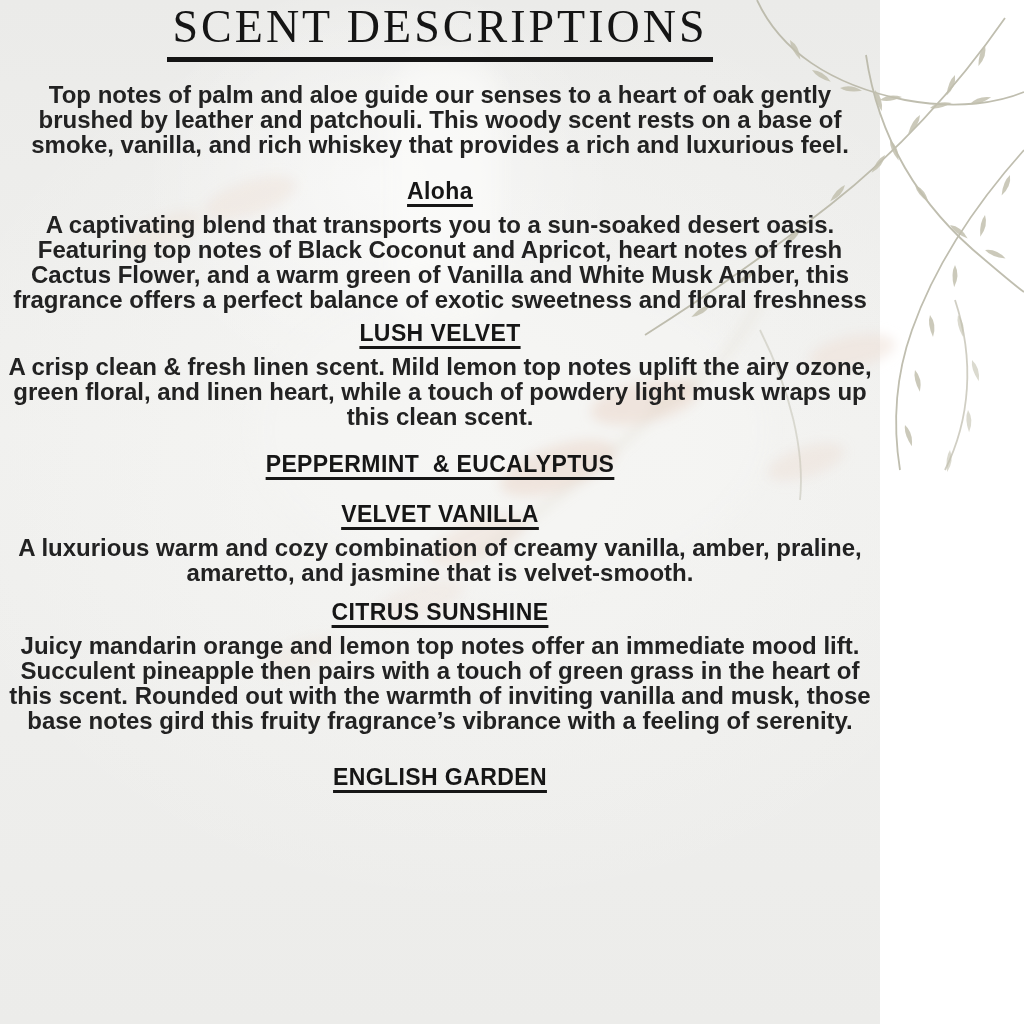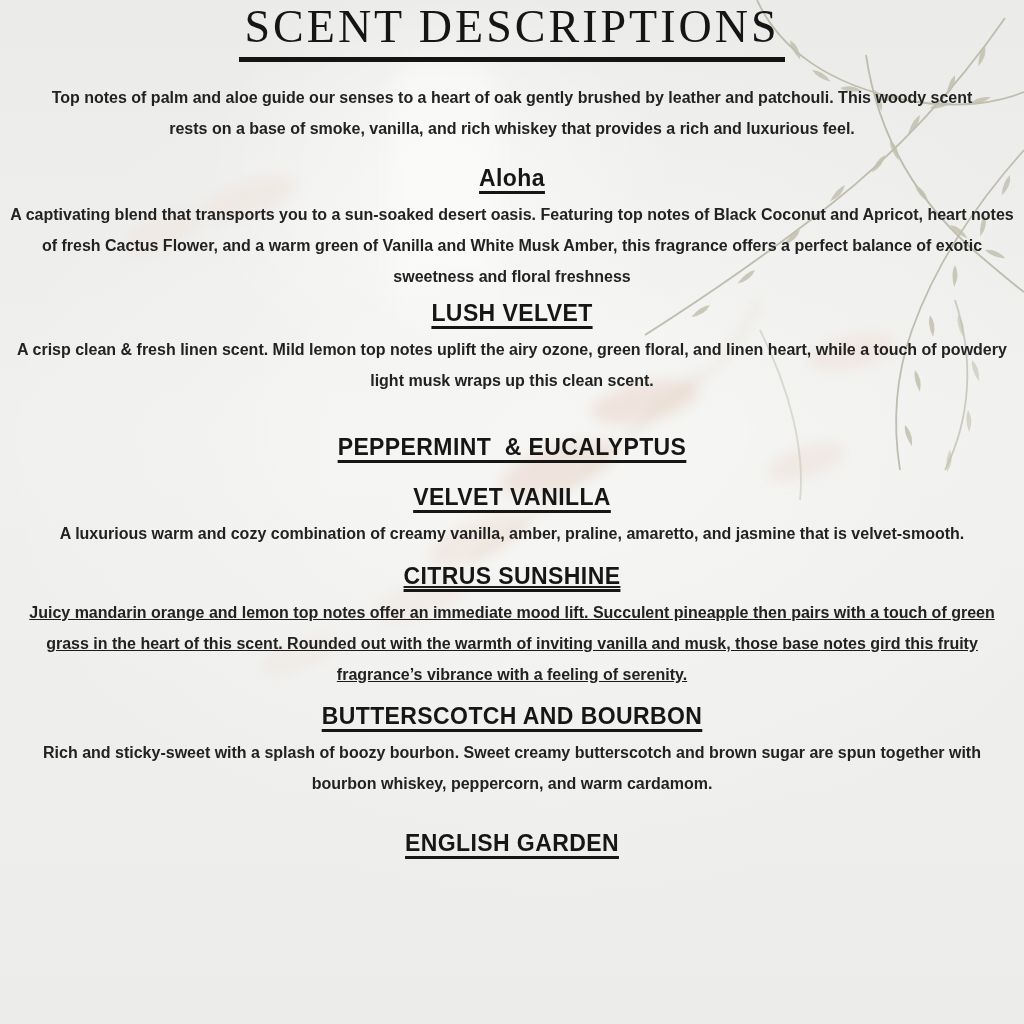--- a/index.html
+++ b/index.html
@@ -4,21 +4,21 @@
 <style>
   html, body { margin: 0; padding: 0; }
   body {
     width: 1024px; height: 1024px;
     overflow: hidden;
     font-family: "Liberation Sans", sans-serif;
     color: #1b1b1b;
   }
   .page {
     position: relative;
-    width: 1024px; height: 1024px;
+    width: 880px; height: 1024px;
     background:
       radial-gradient(340px 300px at 43% 18%, rgba(255,255,255,0.55), rgba(255,255,255,0) 70%),
       radial-gradient(760px 620px at 54% 44%, rgba(251,251,249,0.55), rgba(251,251,249,0) 75%),
       linear-gradient(180deg, #ebebe9 0%, #f0f0ee 42%, #ececea 100%);
   }
   .decor {
     position: absolute; inset: 0;
     pointer-events: none;
   }
   .content {
@@ -47,31 +47,31 @@
     line-height: 27px;
     letter-spacing: 0.4px;
     color: #161616;
     text-decoration: underline;
     text-decoration-thickness: 3px;
     text-underline-offset: 5px;
     white-space: pre-wrap;
   }
   .section p {
     margin: 0;
-    font-size: 16px;
+    font-size: 24px;
     font-weight: 700;
-    line-height: 31px;
+    line-height: 25px;
     color: #222222;
   }
   .s0 { margin-top: 20px; max-width: 952px; }
   .s1 { margin-top: 21px; max-width: 1020px; }
   .s2 { margin-top: 8px;  max-width: 992px; }
-  .s3 { margin-top: 38px; max-width: 910px; }
+  .s3 { margin-top: 22px; max-width: 910px; }
   .s4 { margin-top: 16px; max-width: 945px; }
-  .s5 { margin-top: 14px; max-width: 1008px; text-decoration: underline; }
+  .s5 { margin-top: 14px; max-width: 1008px; }
   .s6 { margin-top: 13px; max-width: 975px; }
   .s7 { margin-top: 31px; max-width: 935px; }
 </style>
 </head>
 <body>
 
 <div class="page">
 
   <svg class="decor" width="1024" height="1024" viewBox="0 0 1024 1024" aria-hidden="true">
     <defs>
@@ -171,23 +171,19 @@
     <section class="section s4">
       <h2>VELVET VANILLA</h2>
       <p>A luxurious warm and cozy combination of creamy vanilla, amber, praline, amaretto, and jasmine that is velvet-smooth.</p>
     </section>
 
     <section class="section s5">
       <h2>CITRUS SUNSHINE</h2>
       <p>Juicy mandarin orange and lemon top notes offer an immediate mood lift. Succulent pineapple then pairs with a touch of green grass in the heart of this scent. Rounded out with the warmth of inviting vanilla and musk, those base notes gird this fruity fragrance’s vibrance with a feeling of serenity.</p>
     </section>
 
-    <section class="section s6">
-      <h2>BUTTERSCOTCH AND BOURBON</h2>
-      <p>Rich and sticky-sweet with a splash of boozy bourbon. Sweet creamy butterscotch and brown sugar are spun together with bourbon whiskey, peppercorn, and warm cardamom.</p>
-    </section>
 
     <section class="section s7">
       <h2>ENGLISH GARDEN</h2>
     </section>
 
   </div>
 </div>
 
 </body></html>

